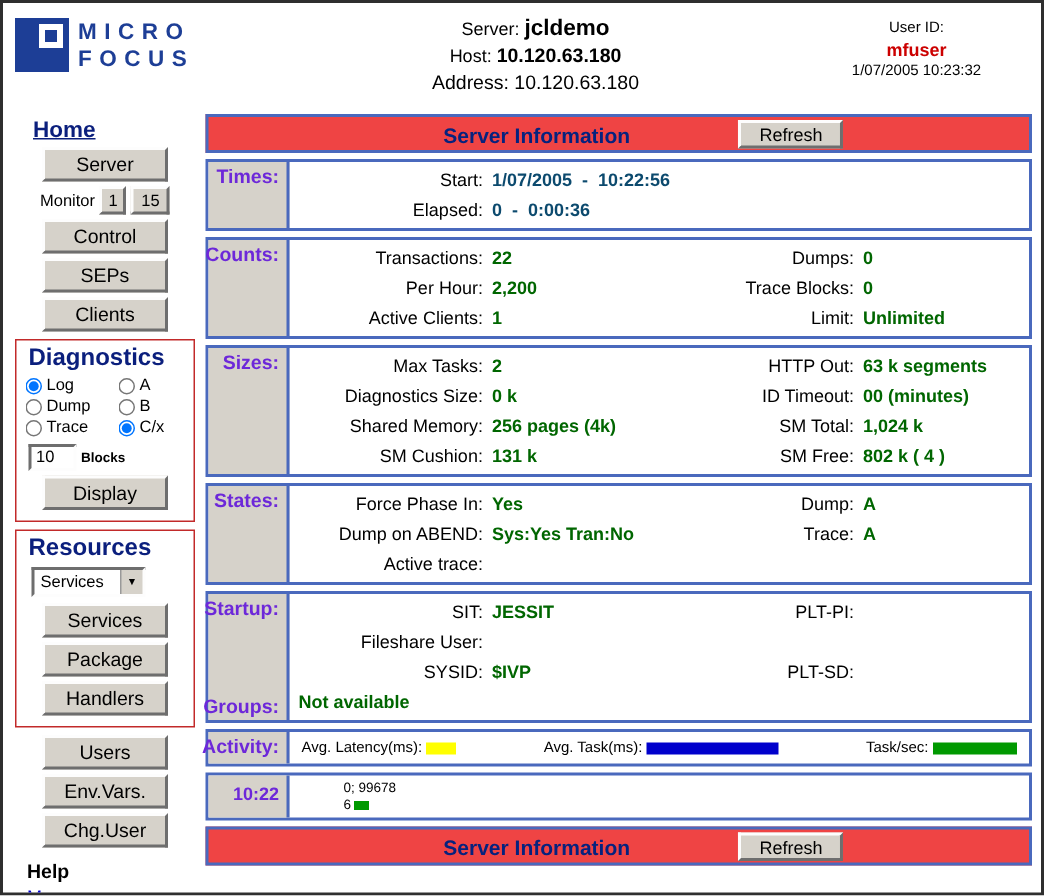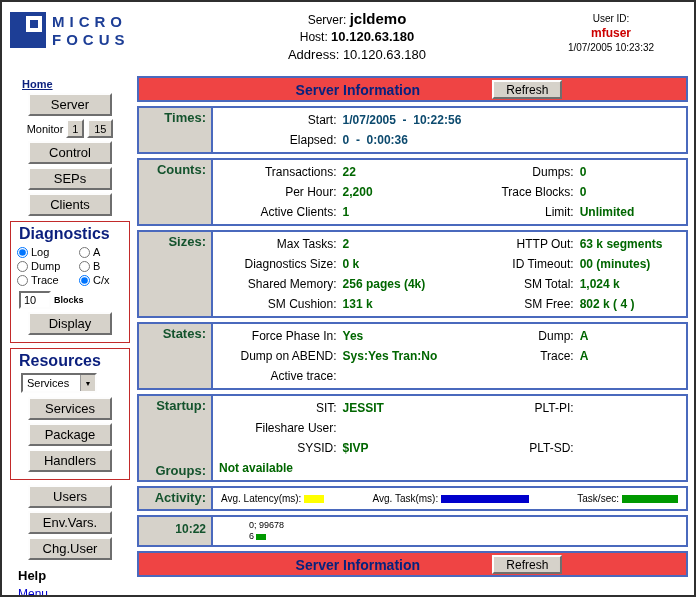--- a/index.html
+++ b/index.html
@@ -22,21 +22,21 @@
   .hline3 { font-size:13px; margin-top:3px; }
   .hdr-right { width:150px; text-align:center; padding-top:6px; font-size:10px; color:#000; }
   .user-red { color:#cc0000; font-weight:bold; font-size:12px; margin:2px 0; }
 
   
   .content { display:flex; padding:2px 6px 0 6px; }
   .sidebar { width:124px; flex:none; }
   .main { flex:1; margin-left:5px; }
 
   
-  .home { display:block; font-size:11px; font-weight:bold; color:#0b1f7d; text-decoration:underline; margin:2px 0 3px 14px; cursor:pointer; }
+  .home { display:block; font-size:15px; font-weight:bold; color:#0b1f7d; text-decoration:underline; margin:2px 0 3px 14px; cursor:pointer; }
   .sbtn { display:block; width:84px; margin:3px auto; background:#d6d2ca; border:2px solid; border-color:#fdfdfd #6e6e6e #6e6e6e #fdfdfd; font-family:inherit; font-size:13px; color:#000; padding:2px 0; text-align:center; cursor:pointer; }
   .monitor-row { display:flex; align-items:center; justify-content:center; gap:3px; font-size:11px; margin:2px 0; }
   .mini-btn { background:#d6d2ca; border:2px solid; border-color:#fdfdfd #6e6e6e #6e6e6e #fdfdfd; font-family:inherit; font-size:11px; text-align:center; height:19px; padding:0; }
   .w18 { width:18px; } .w26 { width:26px; }
   .red-box { border:1px solid #c22a2a; margin:5px 2px; padding:3px 2px 4px 2px; }
   .box-title { font-size:16px; font-weight:bold; color:#0b1f7d; margin:0 0 3px 6px; }
   .radio-grid { display:grid; grid-template-columns:62px 46px; row-gap:2px; font-size:11px; margin-left:4px; }
   .radio-grid label { display:flex; align-items:center; gap:3px; cursor:pointer; }
   .radio-grid input[type=radio] { width:11px; height:11px; margin:0; }
   .blocks-row { display:flex; align-items:center; gap:3px; margin:5px 0 3px 6px; }
@@ -46,21 +46,21 @@
   .sel-arrow { position:absolute; right:0; top:0; bottom:0; width:15px; background:#d6d2ca; border-left:1px solid #999; display:flex; align-items:center; justify-content:center; font-size:7px; color:#000; }
   .help { margin:8px 0 1px 10px; font-size:13px; font-weight:bold; color:#000; }
   .menu { display:inline-block; margin-left:10px; font-size:12px; color:#0000cc; text-decoration:underline; cursor:pointer; }
 
   
   .mhead { position:relative; height:26px; background:#ef4444; border:2px solid #4a69bd; margin-bottom:4px;padding-left:19px; }
   .mhead-title { position:absolute; left:40%; top:4px; transform:translateX(-50%); font-size:14px; font-weight:bold; color:#06227e; white-space:nowrap; }
   .refresh-btn { position:absolute; left:71%; top:2px; transform:translateX(-50%); background:#d6d2ca; border:2px solid; border-color:#fdfdfd #6e6e6e #6e6e6e #fdfdfd; font-family:inherit; font-size:12px; padding:0 12px; height:19px; cursor:pointer; }
 
   .sect { display:flex; border:2px solid #4a69bd; margin-bottom:4px; background:#fff; }
-  .sect-label { width:74px; flex:none; background:#d6d2ca; border-right:2px solid #4a69bd; display:flex; flex-direction:column; align-items:flex-end; padding:2px 5px 2px 0; font-size:13px; font-weight:bold; color:#14532d; }
+  .sect-label { width:54px; flex:none; background:#d6d2ca; border-right:2px solid #4a69bd; display:flex; flex-direction:column; align-items:flex-end; padding:2px 5px 2px 0; font-size:13px; font-weight:bold; color:#6d28d9; }
   .between { justify-content:space-between; }
   .sect-body { flex:1; padding:2px 4px; }
   .prow { display:flex; font-size:12px; line-height:20px; }
   .c1 { width:27%; text-align:right; padding-right:6px; color:#000; }
   .c2 { width:25%; font-weight:bold; color:#006600; white-space:pre; }
   .c3 { width:26%; text-align:right; padding-right:6px; color:#000; }
   .c4 { width:22%; font-weight:bold; color:#006600; white-space:pre; }
   .tv { width:33%; text-align:left; font-weight:bold; color:#0c4a6e; white-space:pre; }
   .groups-line { font-size:12px; line-height:20px; font-weight:bold; color:#006600; padding-left:2px; }
 

